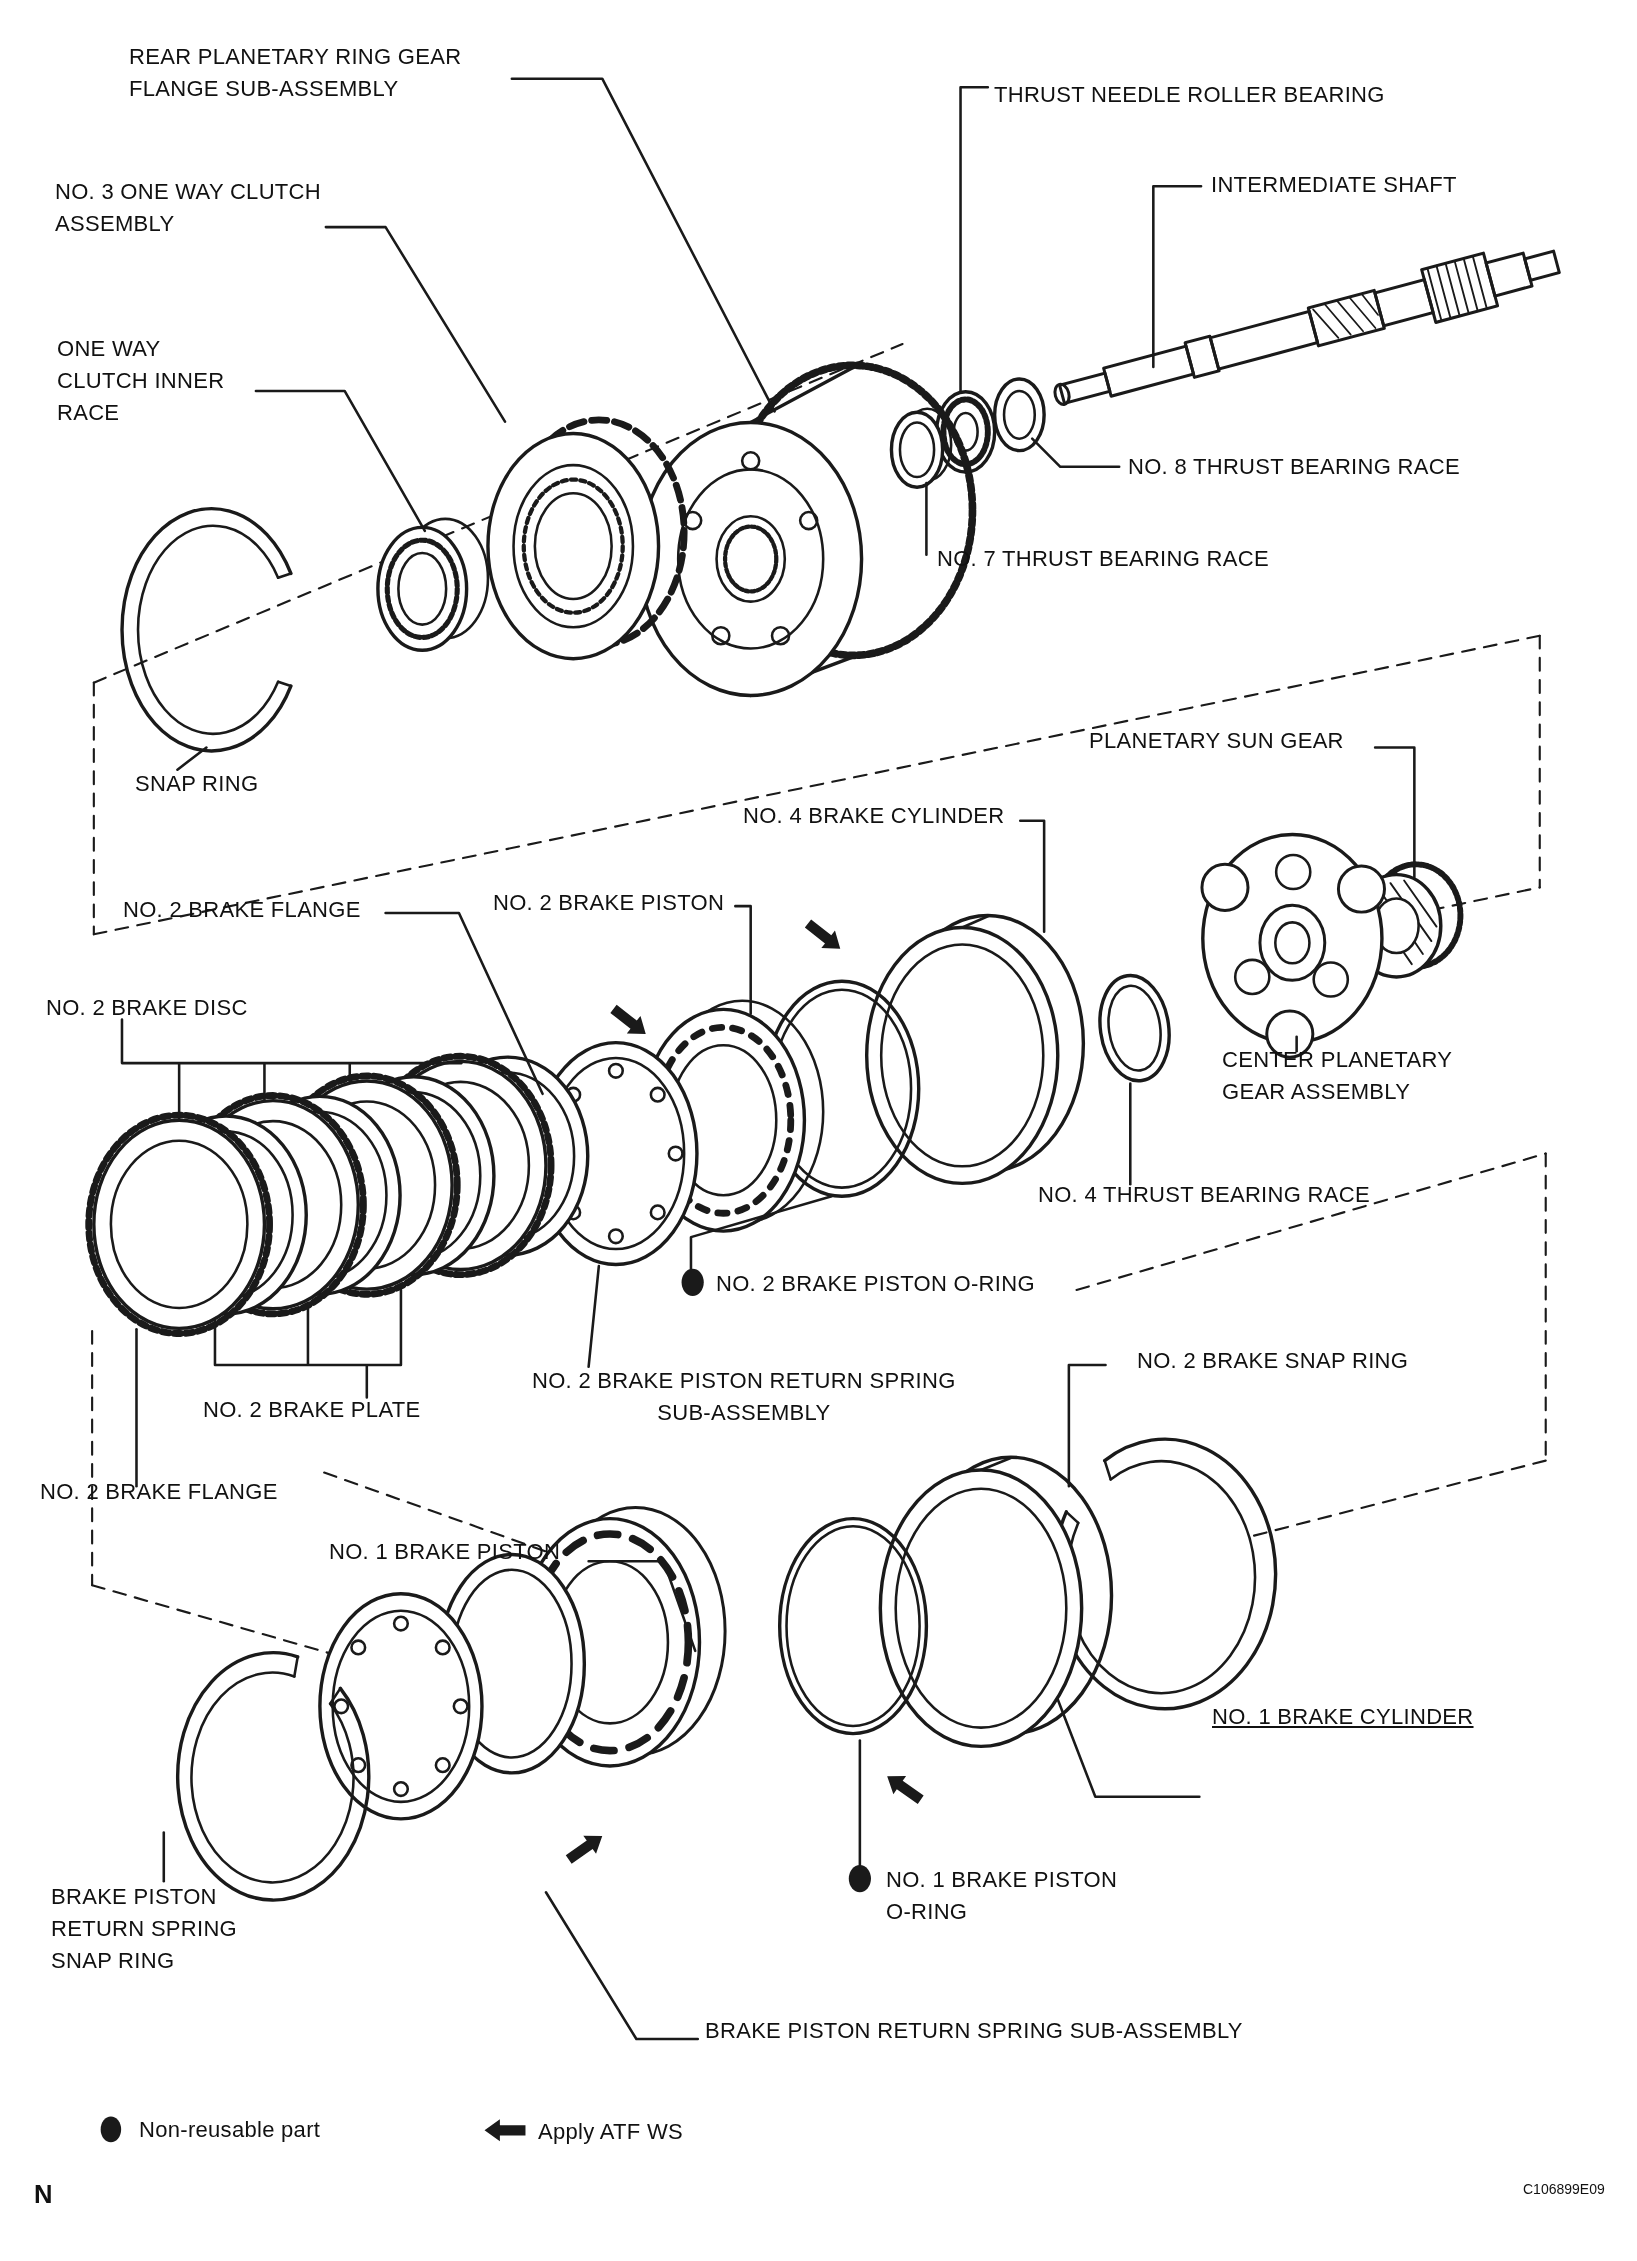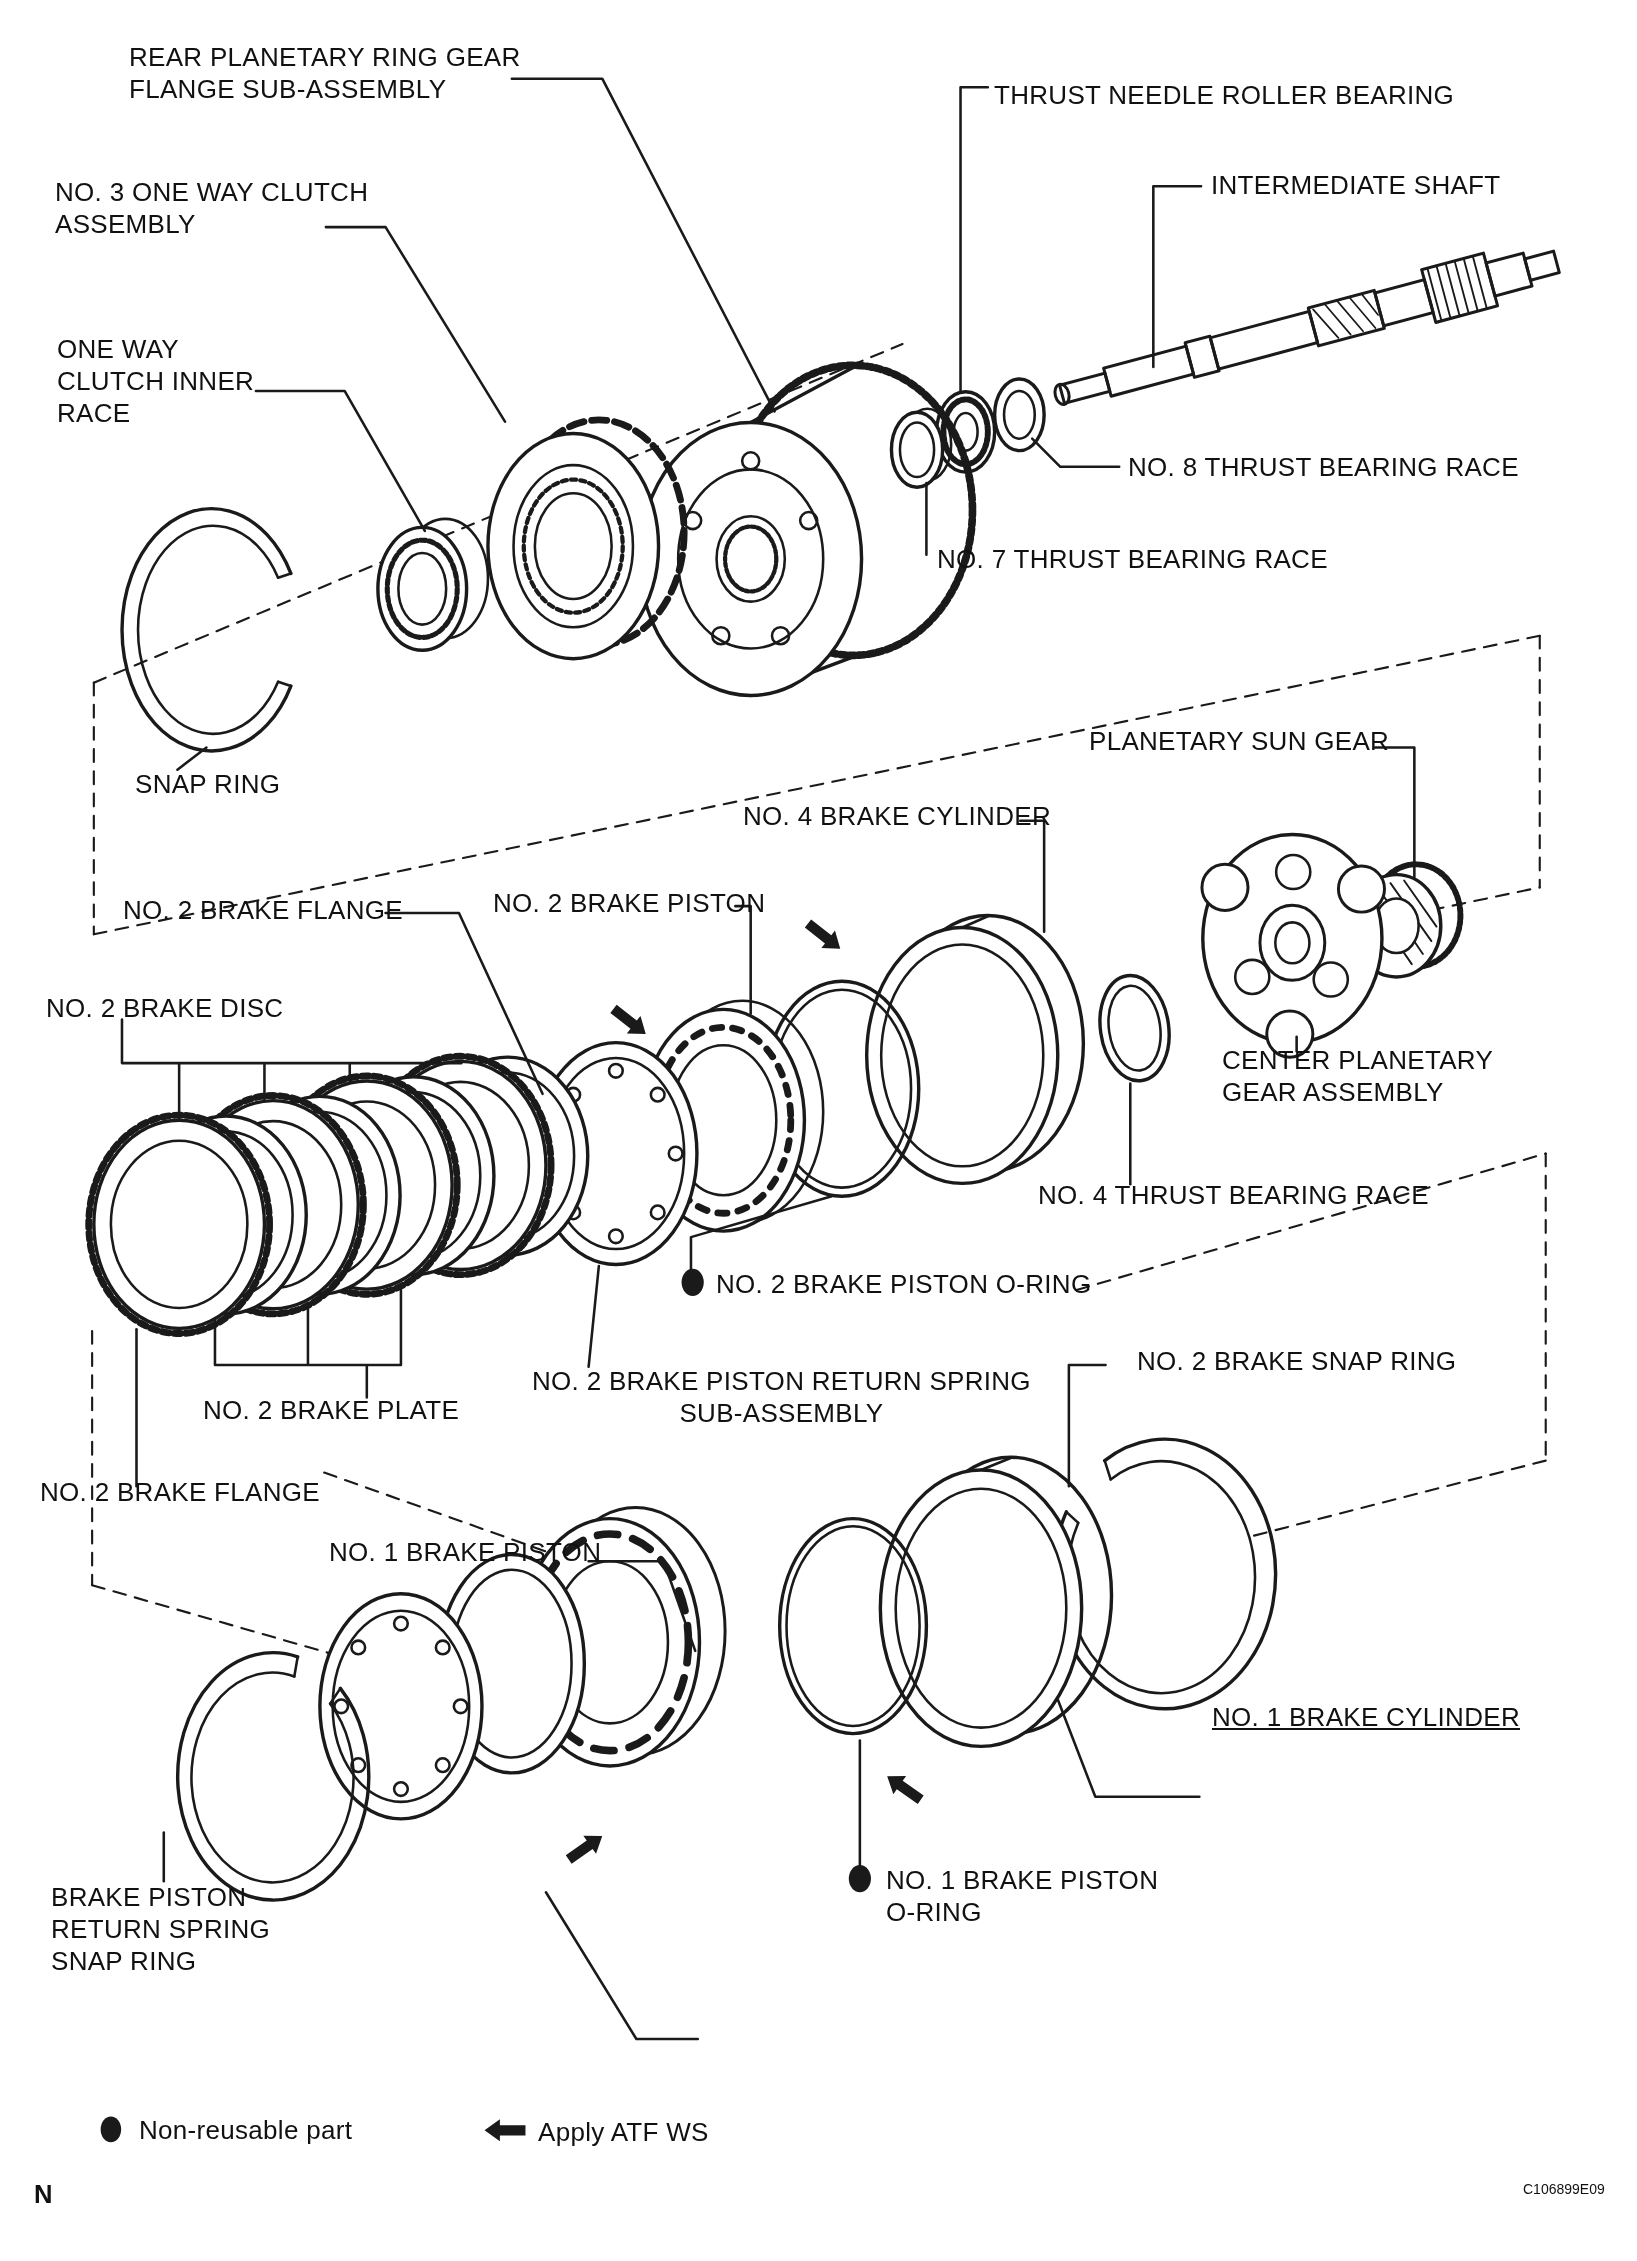--- a/index.html
+++ b/index.html
@@ -4,21 +4,21 @@
 <style>
   html,body{margin:0;padding:0;}
   body{
     width:1637px;height:2261px;position:relative;background:#ffffff;
     font-family:"Liberation Sans","DejaVu Sans",sans-serif;color:#111;
     overflow:hidden;
   }
   .stage{position:absolute;left:0;top:0;width:1637px;height:2261px;}
   svg.art{position:absolute;left:0;top:0;}
   .lbl{
-    position:absolute;font-size:26px;line-height:32px;letter-spacing:0.3px;
+    position:absolute;font-size:22px;line-height:32px;letter-spacing:0.3px;
     white-space:pre-line;color:#111;
   }
   .lbl-small{font-size:14px;line-height:17px;letter-spacing:0;}
   .page-n{font-size:25.6px;font-weight:bold;}
 </style>
 </head>
 <body>
 
 <div class="stage">
 
@@ -329,20 +329,21 @@
   <div class="lbl" style="left:203px;top:1394px;">NO. 2 BRAKE PLATE</div>
   <div class="lbl" style="left:1137px;top:1345px;">NO. 2 BRAKE SNAP RING</div>
   <div class="lbl" style="left:40px;top:1476px;">NO. 2 BRAKE FLANGE</div>
   <div class="lbl" style="left:329px;top:1536px;">NO. 1 BRAKE PISTON</div>
   <div class="lbl" style="left:1212px;top:1701px;text-decoration:underline;">NO. 1 BRAKE CYLINDER</div>
   <div class="lbl" style="left:51px;top:1881px;">BRAKE PISTON
 RETURN SPRING
 SNAP RING</div>
   <div class="lbl" style="left:886px;top:1864px;">NO. 1 BRAKE PISTON
 O-RING</div>
+  <div class="lbl" style="left:705px;top:2015px;">BRAKE PISTON RETURN SPRING SUB-ASSEMBLY</div>
 
   <div class="lbl" style="left:139px;top:2114px;">Non-reusable part</div>
   <div class="lbl" style="left:538px;top:2116px;">Apply ATF WS</div>
 
   <div class="lbl page-n" style="left:34px;top:2178px;">N</div>
   <div class="lbl lbl-small" style="left:1523px;top:2181px;">C106899E09</div>
 
 </div>
 
 

